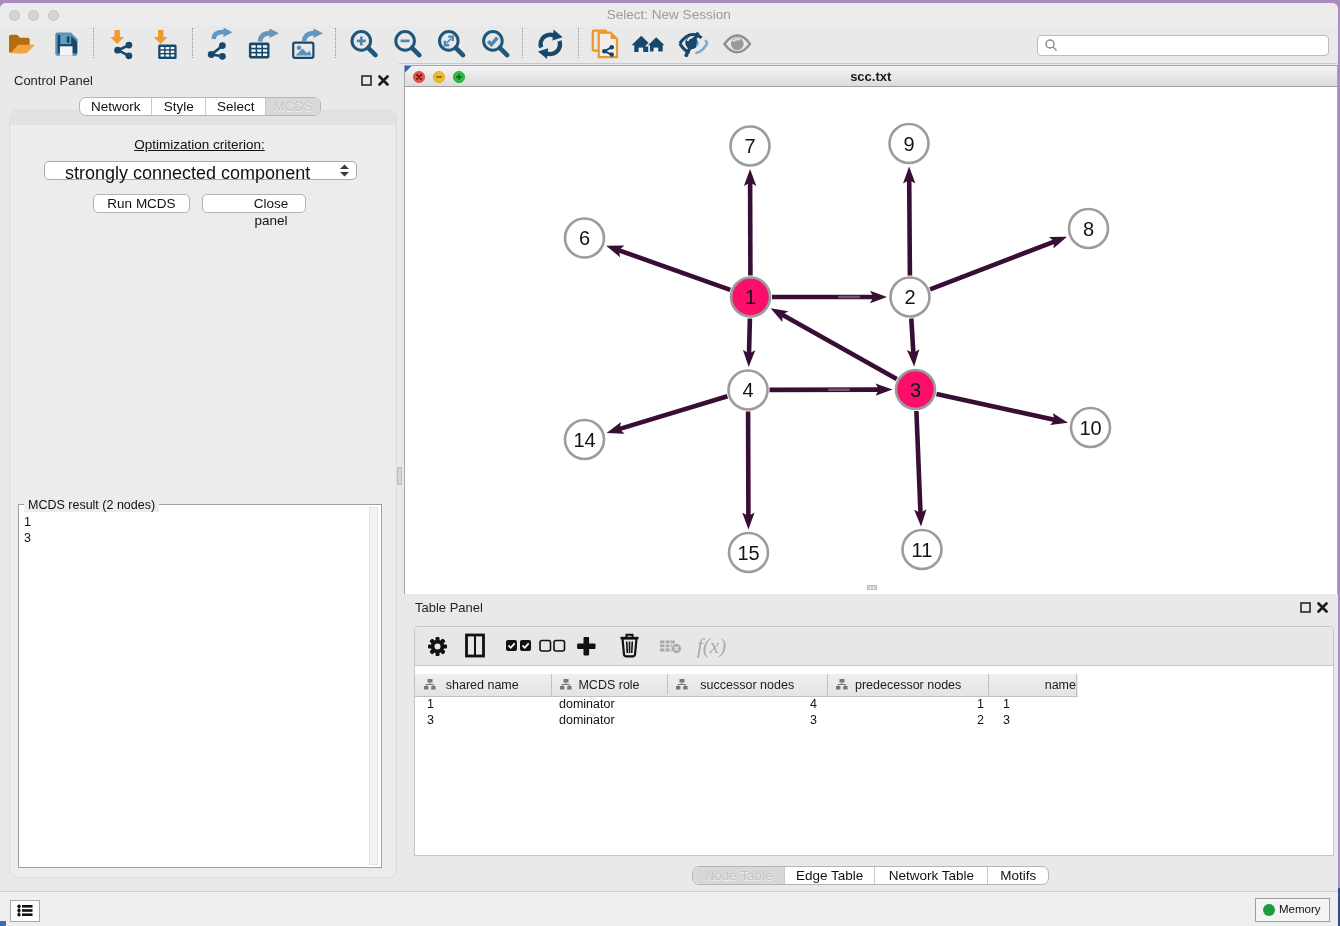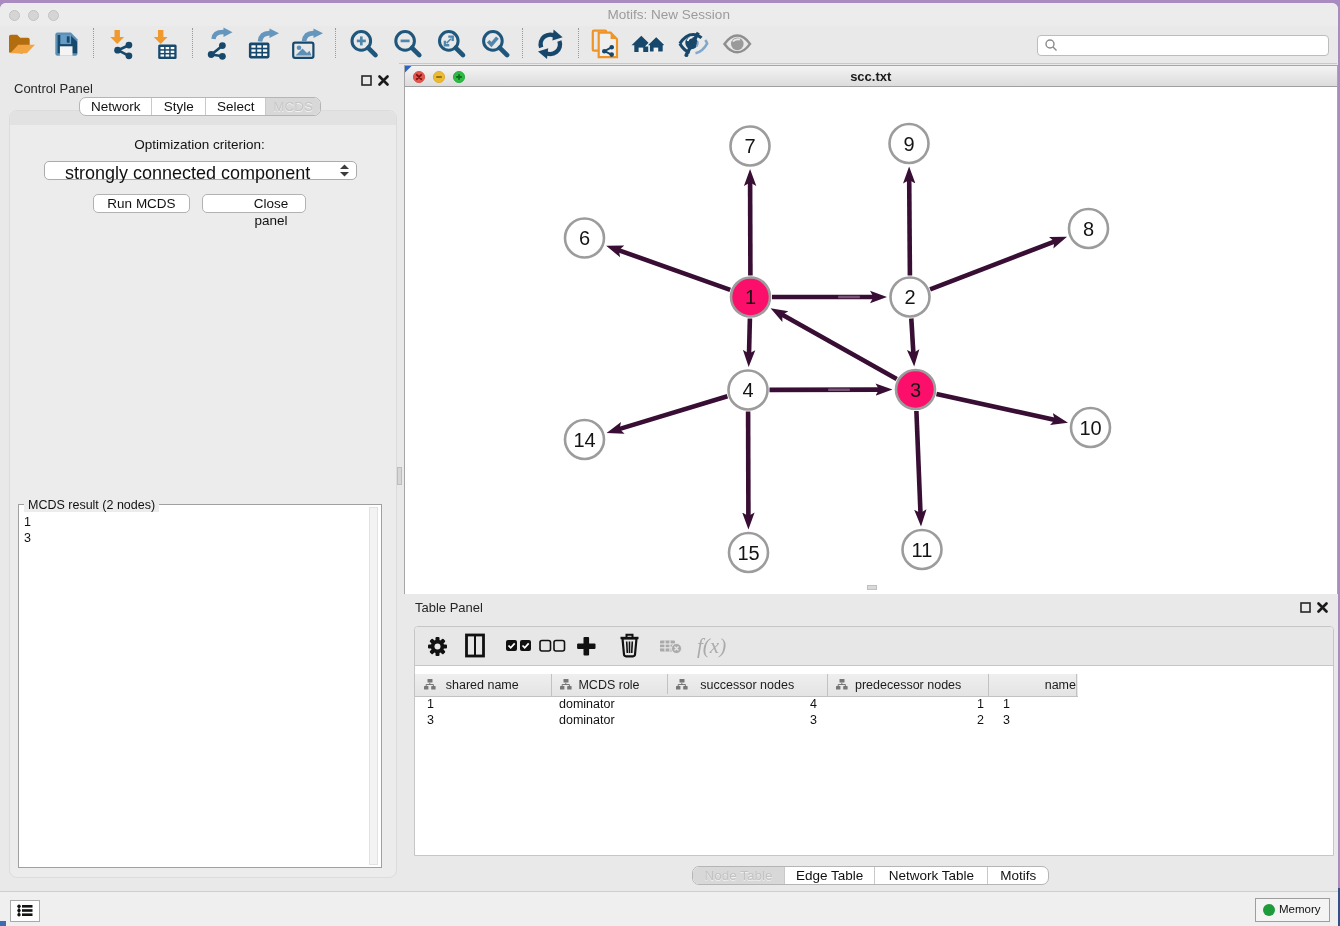--- a/index.html
+++ b/index.html
@@ -23,21 +23,21 @@
 .hdr{font-size:13px;color:#262626;}
 </style>
 </head>
 <body>
 <div class="win"></div>
 
 <div class="ttl">
  <div class="dot" style="left:8.5px"></div>
  <div class="dot" style="left:28px"></div>
  <div class="dot" style="left:48px"></div>
- <div class="ab" style="left:0;right:0;top:4px;text-align:center;font-size:13.5px;color:#9b9b9b;">Motifs: New Session</div>
+ <div class="ab" style="left:0;right:0;top:4px;text-align:center;font-size:13.5px;color:#9b9b9b;">Select: New Session</div>
 </div>
 <svg class="ab" style="left:0;top:24px" width="1340" height="40" viewBox="0 0 1340 40">
 
  <g>
   <path d="M9,28.5 V12.6 q0,-1.9 1.9,-1.9 h6.3 l3,3 h7.6 q1.9,0 1.9,1.9 v5.5 l-7,8.4 z" fill="#b26d0e"></path>
   <polygon points="18.2,20.7 35,20.7 26.8,29.3 10.3,29.3" fill="#f2a443"></polygon>
  </g>
 
  <g>
   <path d="M57.5,8.6 h13.4 l6.6,6.6 v14.3 q0,2.2 -2.2,2.2 H57.5 q-2.2,0 -2.2,-2.2 V10.8 q0,-2.2 2.2,-2.2 z" fill="#5d90b6"></path>
@@ -188,37 +188,37 @@
 <div class="sep" style="left:578px"></div>
 
 <div class="ab" style="left:1037px;top:34.5px;width:290px;height:19px;background:#fff;border:1px solid #bcbcbc;border-radius:4px;">
  <svg width="14" height="14" style="position:absolute;left:6px;top:2px" viewBox="0 0 14 14">
   <circle cx="6" cy="6" r="4" fill="none" stroke="#8a8a8a" stroke-width="1.4"></circle>
   <line x1="9" y1="9" x2="12.5" y2="12.5" stroke="#8a8a8a" stroke-width="1.4"></line>
  </svg>
 </div>
 <div class="ab" style="left:0;top:62.5px;width:1337px;height:0;border-top:1px solid #c9c9c9;"></div>
 <div class="ab" style="left:0;top:63px;width:399px;height:828px;background:#e9e9e9;">
- <div class="hdr ab" style="left:14px;top:18px;">Control Panel</div>
+ <div class="hdr ab" style="left:14px;top:10px;">Control Panel</div>
  <svg class="ab" style="left:361px;top:12px" width="30" height="12" viewBox="0 0 30 12">
   <rect x="1" y="1" width="9" height="9" fill="none" stroke="#262626" stroke-width="1.6"></rect>
   <path d="M18.5,1.5 L26.5,9.5 M26.5,1.5 L18.5,9.5" stroke="#1a1a1a" stroke-width="2.6" stroke-linecap="round"></path>
  </svg>
 
  <div class="ab" style="left:8.5px;top:47px;width:388px;height:768px;background:#ececec;border:1px solid #dcdcdc;border-radius:8px;box-sizing:border-box;">
   <div class="ab" style="left:0;top:0;width:100%;height:14px;background:#e2e2e2;border-radius:8px 8px 0 0;"></div>
  </div>
 
  <div class="tabs" style="left:79px;top:34px;width:242px;">
   <div class="tab" style="width:72px;">Network</div>
   <div class="tab" style="width:54px;">Style</div>
   <div class="tab" style="width:61px;">Select</div>
   <div class="tab" style="width:55px;background:#d8d8d8;color:#c6c6c6;text-shadow:0 1px 0 #f2f2f2;">MCDS</div>
  </div>
- <div class="ab" style="left:0;top:74px;width:399px;text-align:center;font-size:13.5px;color:#111;">Optimization criterion:</div>
+ <div class="ab" style="left:0;top:74px;width:399px;text-align:center;font-size:13.5px;color:#111;text-decoration:underline;">Optimization criterion:</div>
 
  <div class="ab" style="left:44px;top:97.5px;width:313px;height:19px;background:#fff;border:1px solid #ababab;border-radius:5px;box-sizing:border-box;">
   <div class="ab" style="left:20px;top:1.5px;font-size:18px;color:#111;">strongly connected component</div>
   <svg class="ab" style="right:6px;top:2.5px" width="11" height="13" viewBox="0 0 11 13">
    <polygon points="5.5,0.5 10,5 1,5" fill="#3c3c3c"></polygon>
    <polygon points="5.5,12.5 10,8 1,8" fill="#3c3c3c"></polygon>
   </svg>
  </div>
  <div class="btn" style="left:93px;top:130.5px;width:97px;height:19px;line-height:17px;">Run MCDS</div>
  <div class="btn" style="left:202px;top:130.5px;width:104px;height:19px;line-height:17px;padding-left:34px;">Close panel</div>

